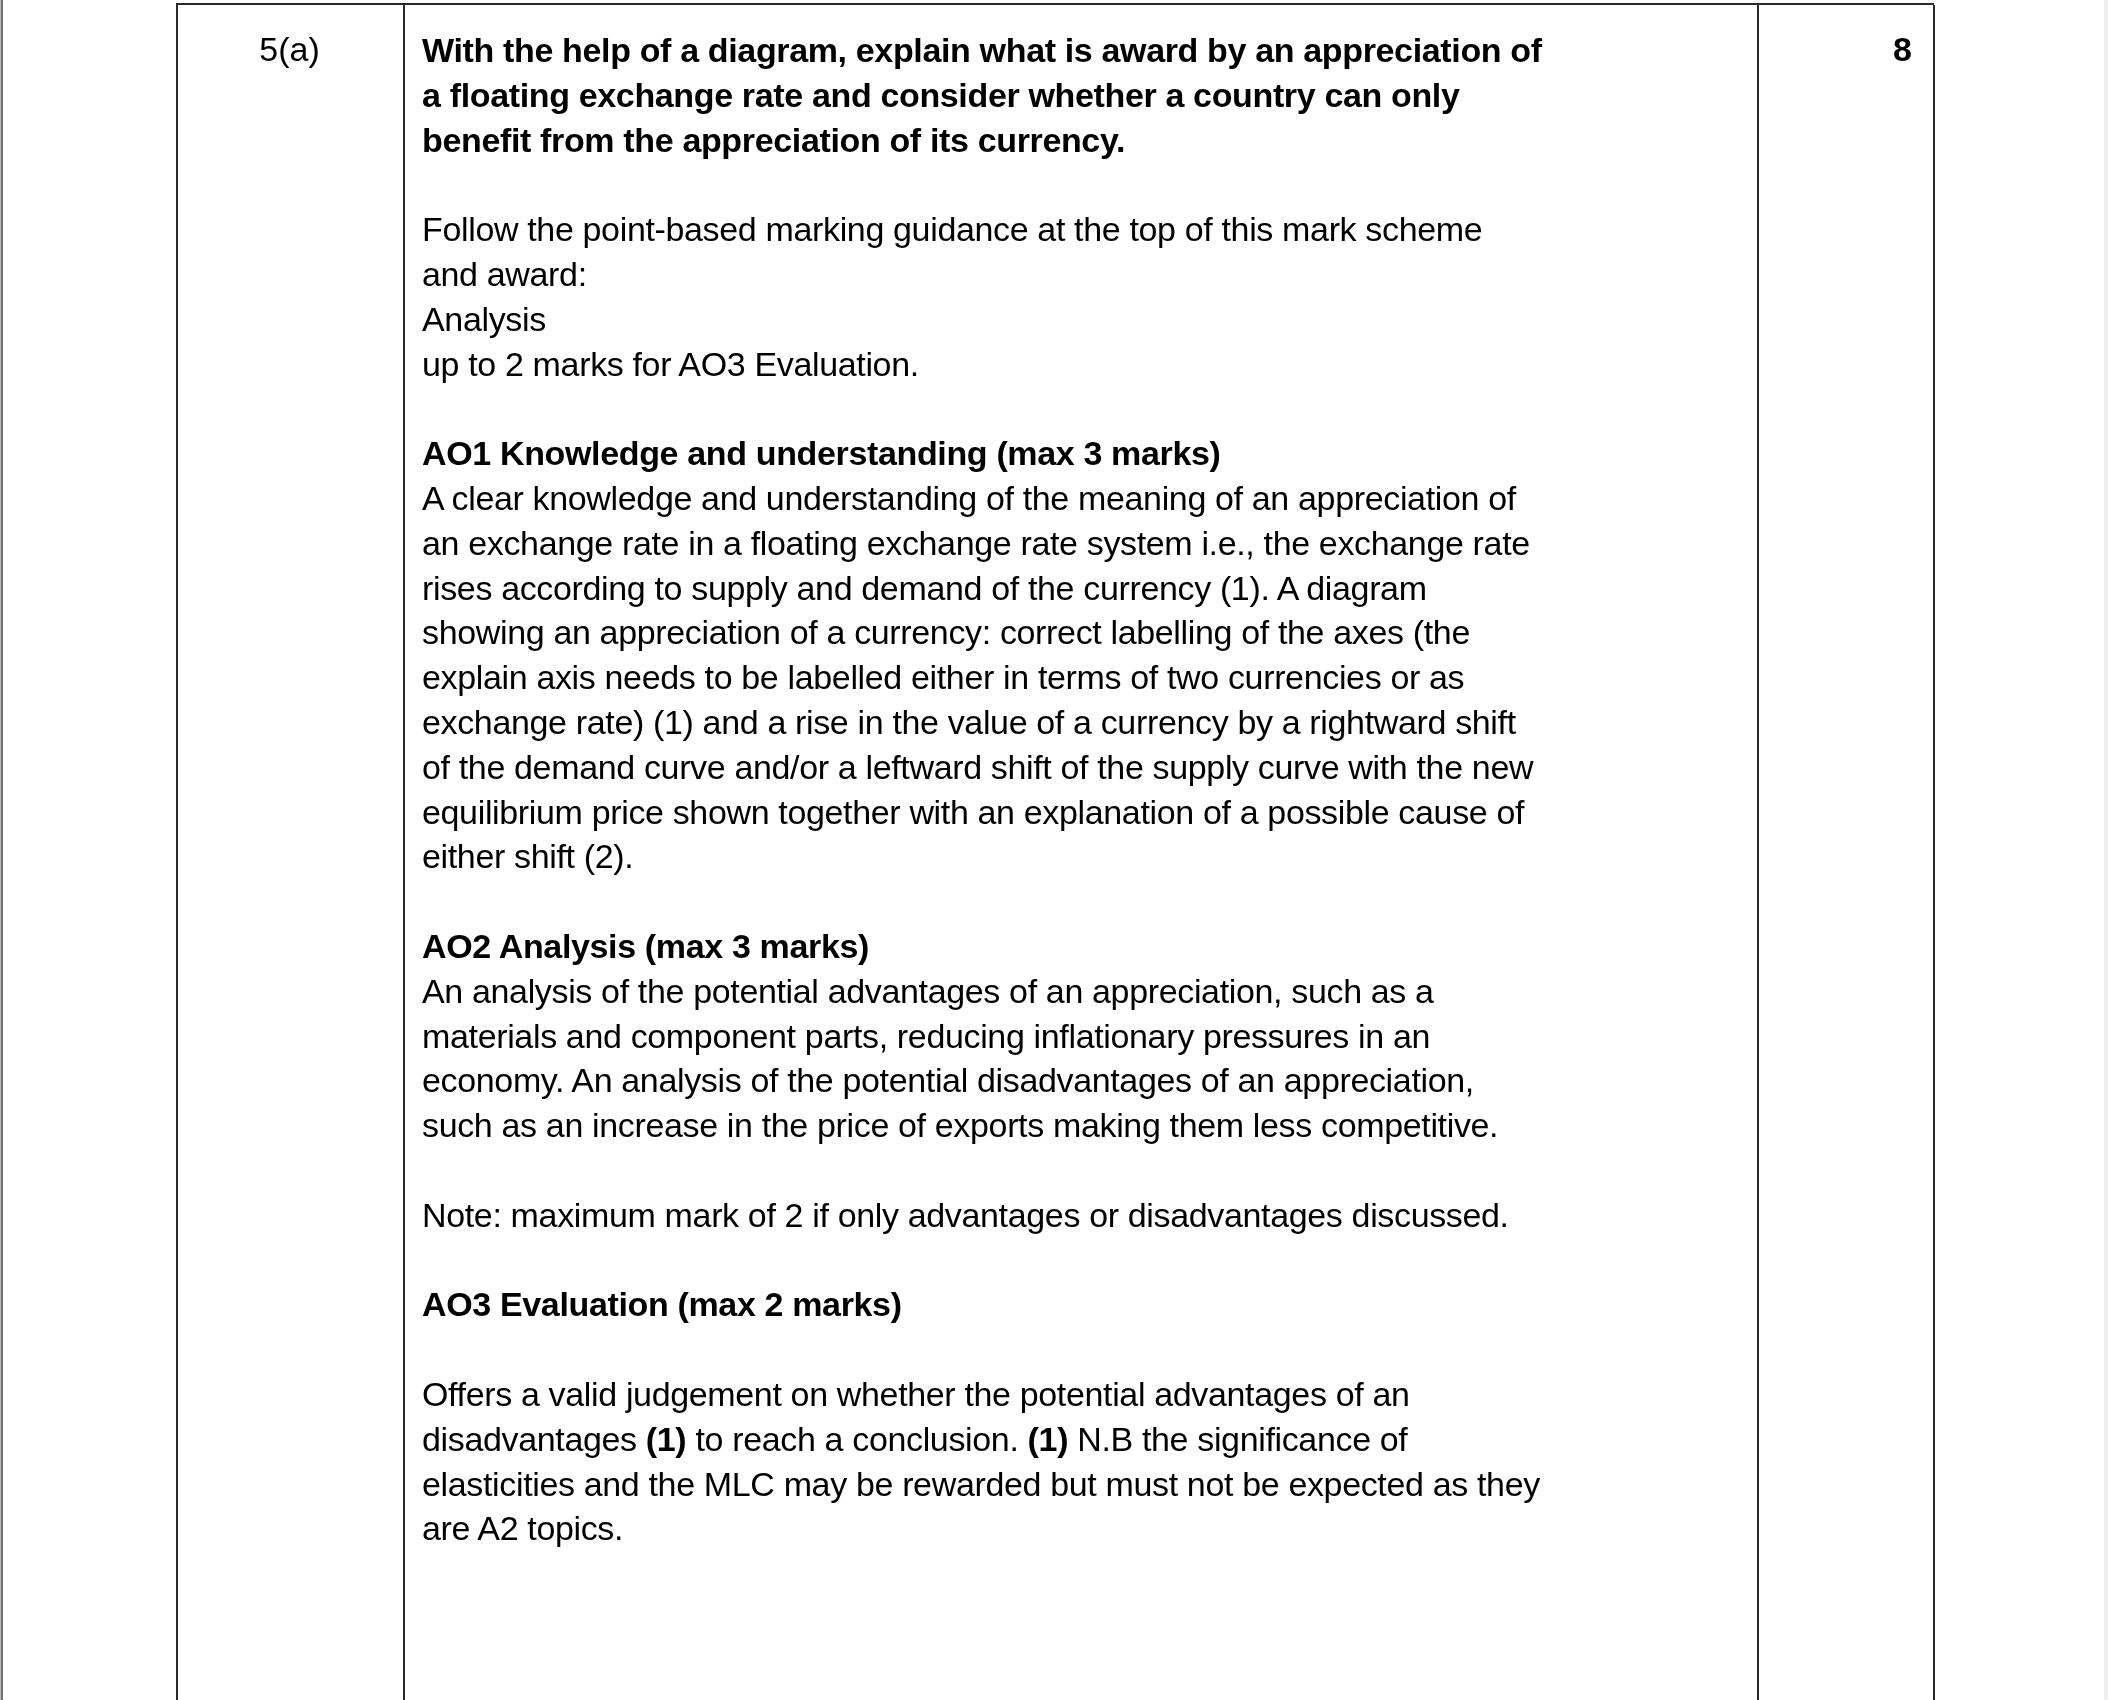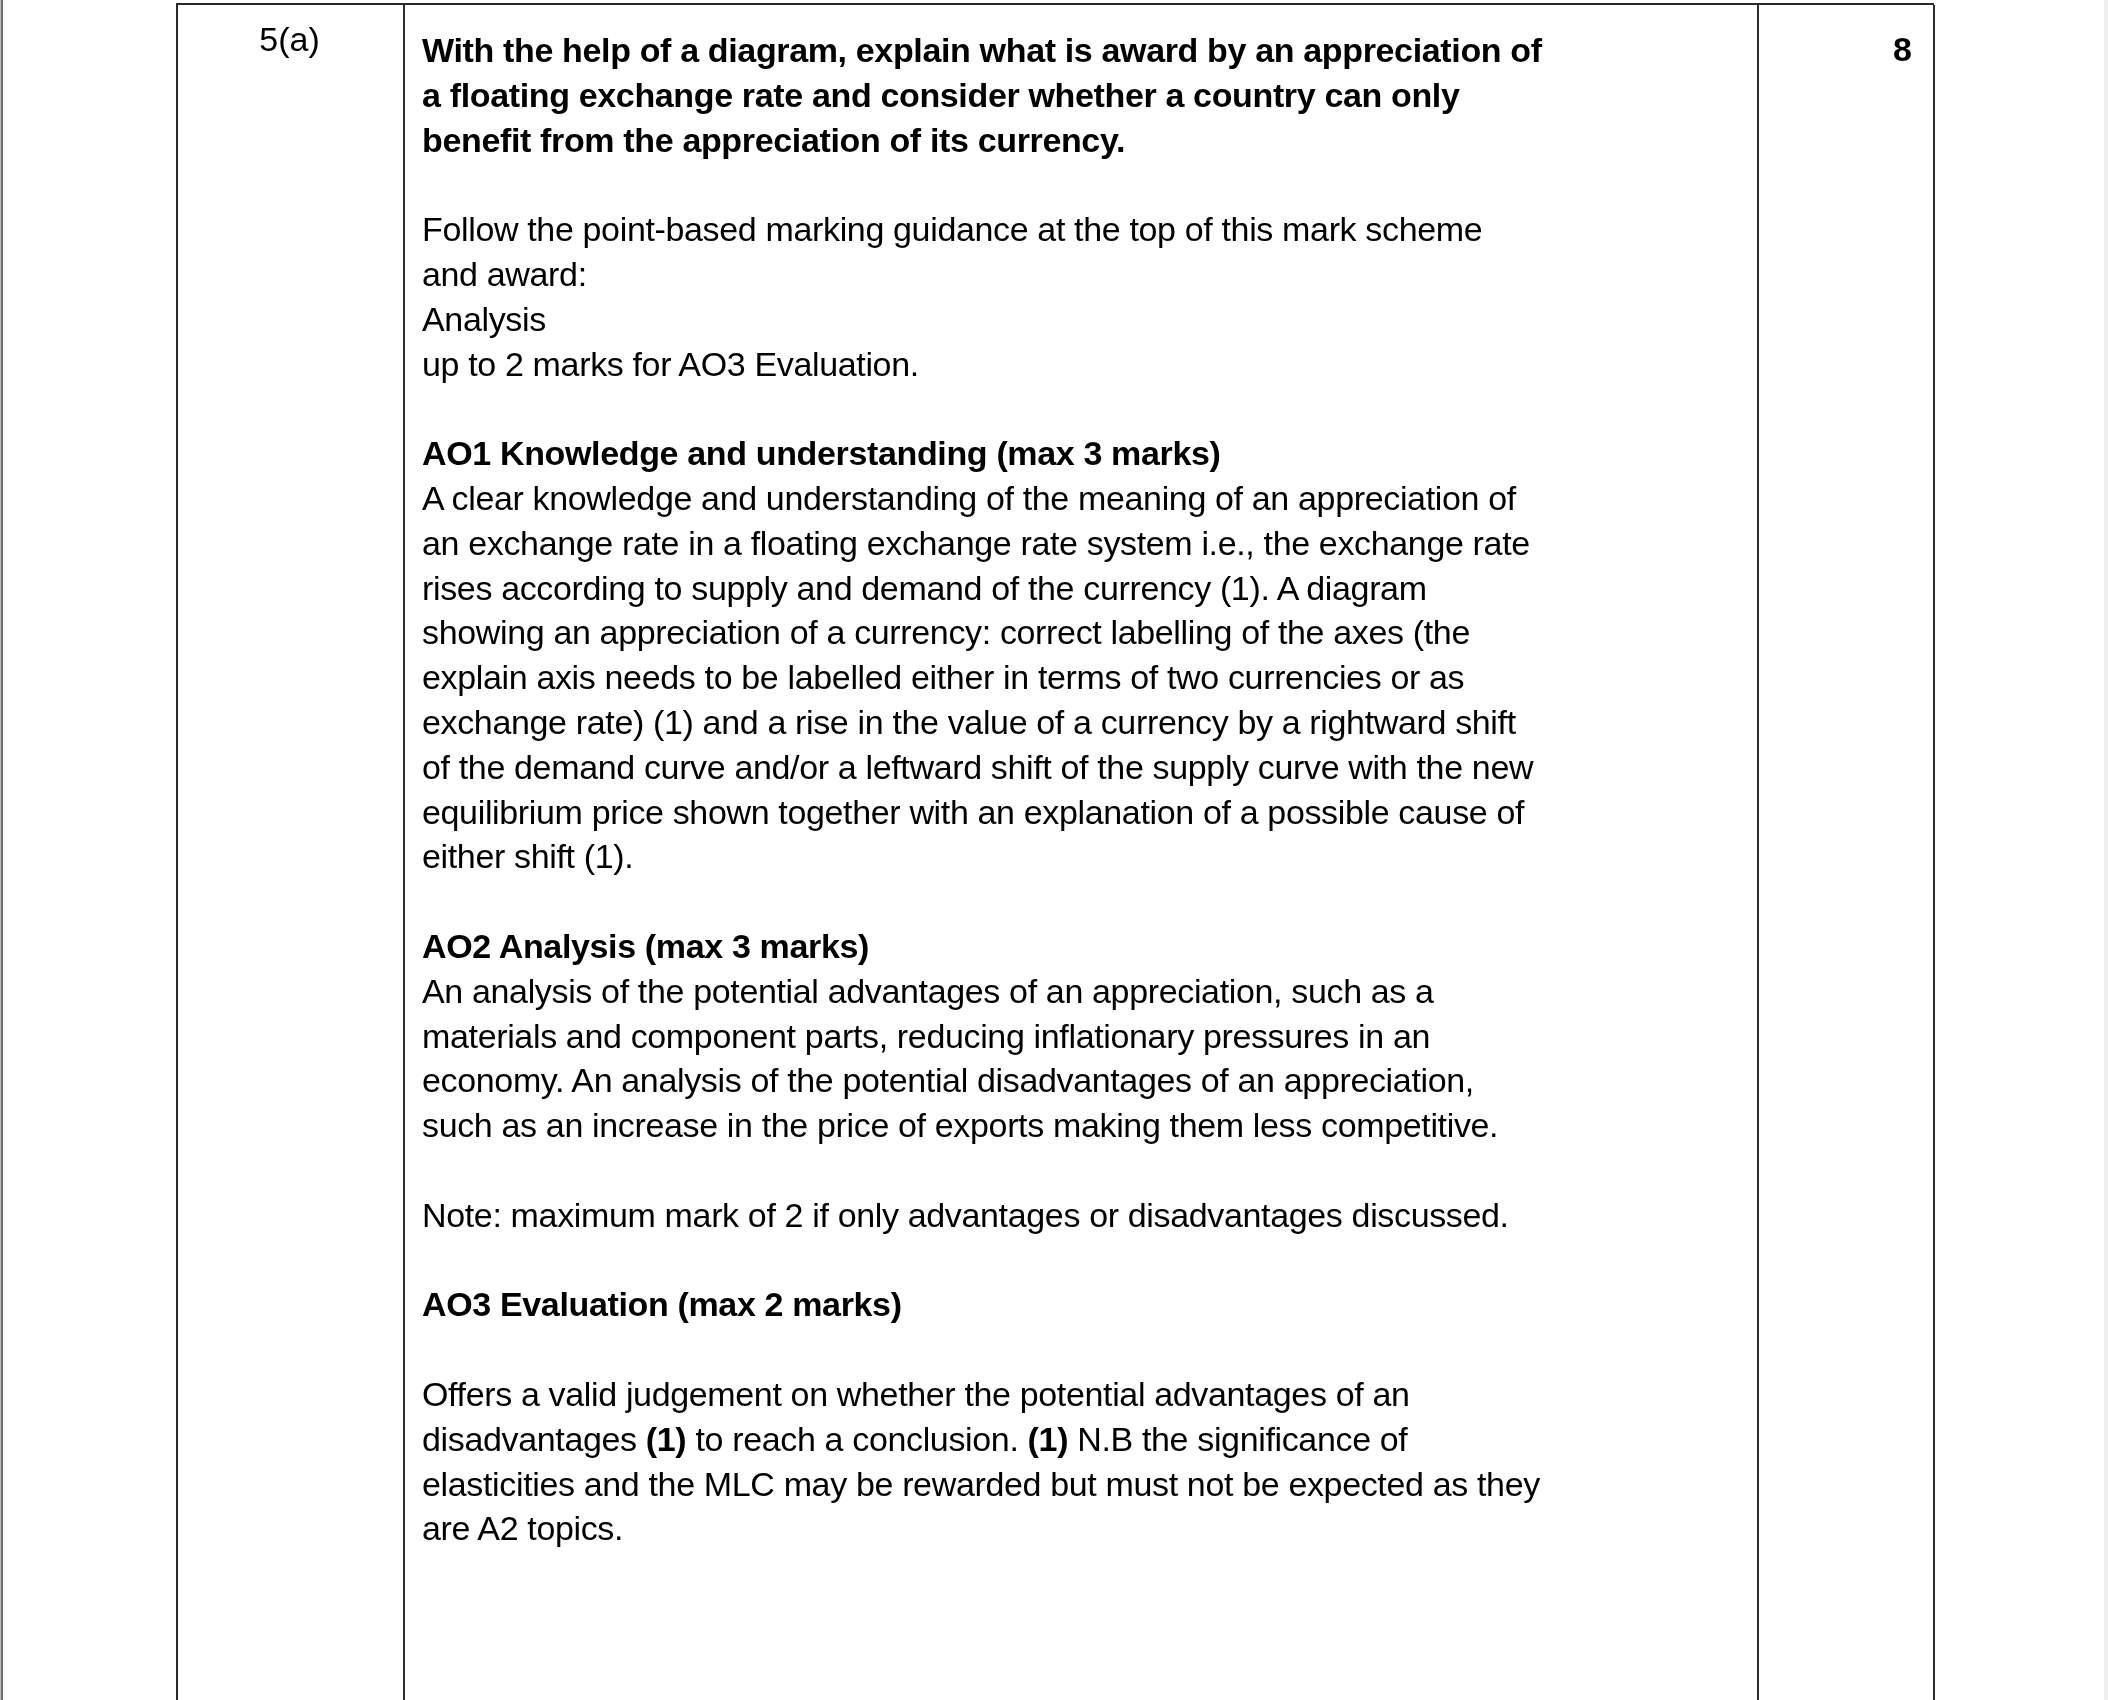--- a/index.html
+++ b/index.html
@@ -52,21 +52,21 @@
     }
     .cell {
       position: absolute;
       top: 0;
       box-sizing: border-box;
     }
     .cell-question {
       left: 0;
       width: 227px;
       text-align: center;
-      padding-top: 12px;
+      padding-top: 22px;
       font-size: 34px;
       line-height: 45px;
     }
     .cell-answer {
       left: 246px;
       width: 1330px;
       padding-top: 23px;
       font-size: 34px;
       line-height: 44.8px;
       letter-spacing: -0.35px;
@@ -126,21 +126,21 @@
     <div class="para">
       <span class="line bold">AO1 Knowledge and understanding (max 3 marks)</span>
       <span class="line">A clear knowledge and understanding of the meaning of an appreciation of</span>
       <span class="line">an exchange rate in a floating exchange rate system i.e., the exchange rate</span>
       <span class="line">rises according to supply and demand of the currency (1). A diagram</span>
       <span class="line">showing an appreciation of a currency: correct labelling of the axes (the</span>
       <span class="line">explain axis needs to be labelled either in terms of two currencies or as</span>
       <span class="line">exchange rate) (1) and a rise in the value of a currency by a rightward shift</span>
       <span class="line">of the demand curve and/or a leftward shift of the supply curve with the new</span>
       <span class="line">equilibrium price shown together with an explanation of a possible cause of</span>
-      <span class="line">either shift (1).</span>
+      <span class="line">either shift (2).</span>
     </div>
 
     <div class="para">
       <span class="line bold">AO2 Analysis (max 3 marks)</span>
       <span class="line">An analysis of the potential advantages of an appreciation, such as a</span>
       <span class="line">materials and component parts, reducing inflationary pressures in an</span>
       <span class="line">economy. An analysis of the potential disadvantages of an appreciation,</span>
       <span class="line">such as an increase in the price of exports making them less competitive.</span>
     </div>
 

